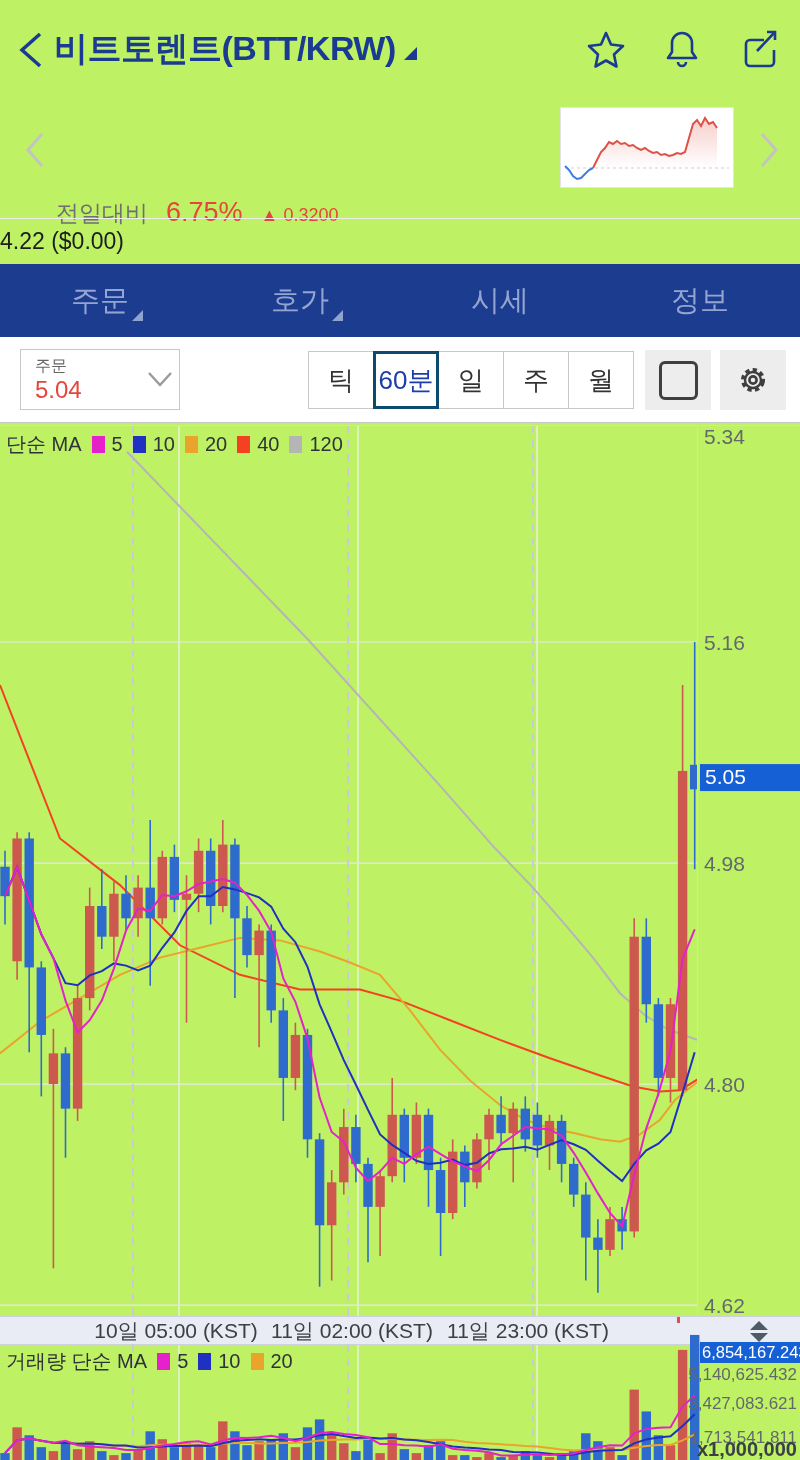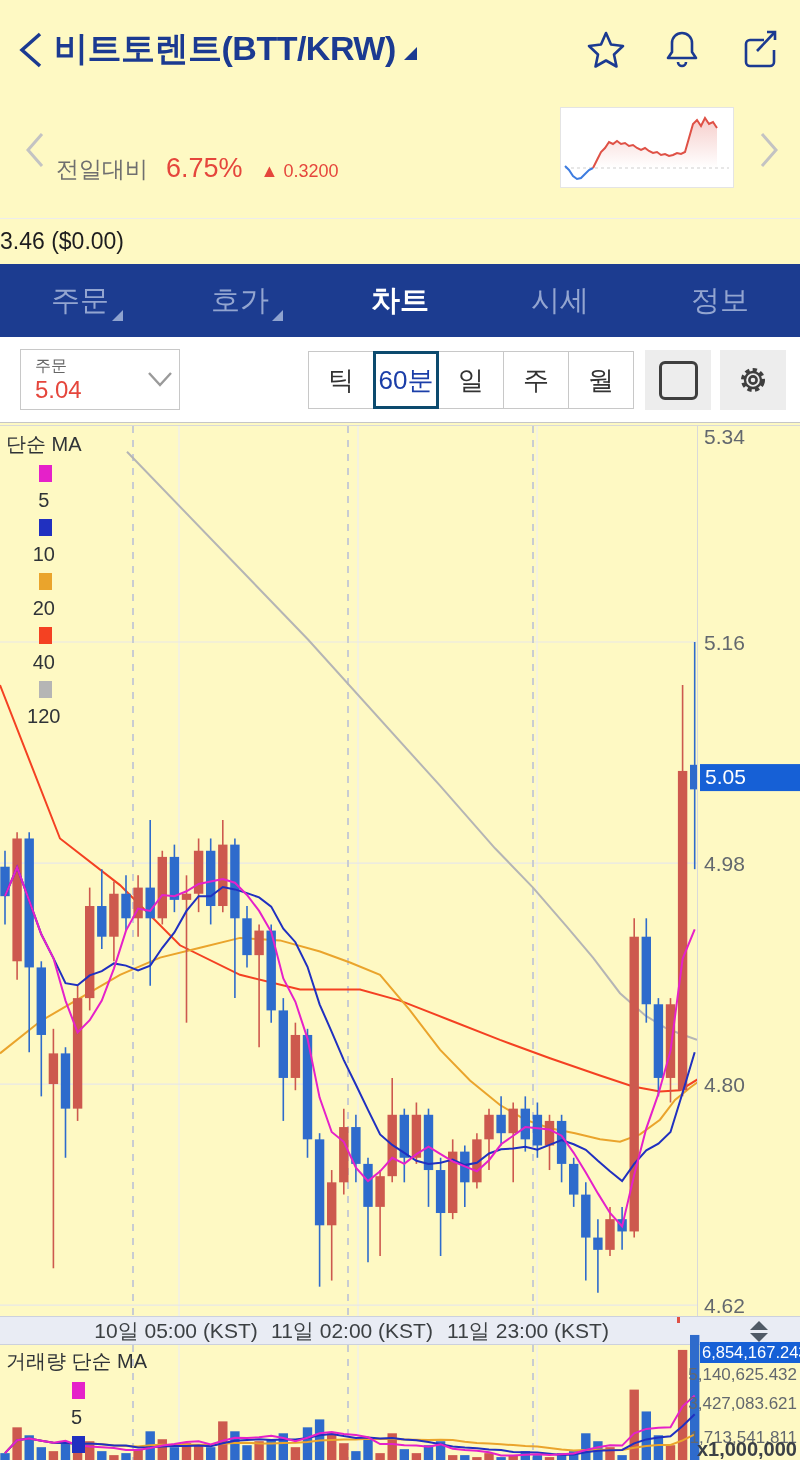--- a/index.html
+++ b/index.html
@@ -1,27 +1,27 @@
 <!DOCTYPE html>
 <html><head>
 <meta charset="utf-8">
 <style>
   html,body{margin:0;padding:0;background:#fff;}
-  #app{position:relative;width:800px;height:1460px;overflow:hidden;background:#fef9c3;
+  #app{position:relative;width:800px;height:1460px;overflow:hidden;background:#bef264;
        font-family:"Liberation Sans","DejaVu Sans",sans-serif;}
   .abs{position:absolute;}
   
   #title{left:54px;top:26px;font-size:34px;font-weight:600;color:#1b3a91;letter-spacing:-0.5px;}
   .title-tri{display:inline-block;width:0;height:0;border-left:13px solid transparent;
        border-bottom:13px solid #1b3a91;margin-left:8px;}
   
   #price-value{left:55px;top:96px;font-size:46px;color:#e5463c;}
   #change-row{left:56px;top:153px;font-size:23px;color:#6f6f6f;display:flex;align-items:baseline;gap:18px;}
   .red{color:#e5463c;}
-  #change-pct,#change-amt{font-size:27px;}
+  #change-pct,#change-amt{font-size:27px;margin-top:44px;}
   #mini-chart{left:560px;top:107px;width:172px;height:79px;border:1px solid #e4e4e4;background:#fff;}
   
   #exchange-bar{left:0;top:218px;width:800px;height:45px;border-top:1px solid #ededed;
        border-bottom:1px solid #dadada;display:flex;align-items:center;}
   #exchange-name{margin-left:30px;font-size:23px;font-weight:bold;color:#1d1d1f;width:220px;}
   #exchange-price{font-size:23px;color:#1d1d1f;}
   
   #tabbar{left:0;top:264px;width:800px;height:73px;background:#1c3c90;display:flex;}
   .tab{flex:1;display:flex;align-items:center;justify-content:center;font-size:29px;color:#93a5d0;position:relative;}
   .tab.active{color:#fff;font-weight:bold;}
@@ -32,21 +32,21 @@
   #order-dropdown{left:20px;top:349px;width:158px;height:59px;border:1px solid #c8c8c8;}
   #dd-label{left:14px;top:6px;font-size:16px;color:#666;}
   #dd-value{left:14px;top:26px;font-size:24px;color:#e5463c;}
   #dd-chevron{left:124px;top:18px;}
   .ibtn{top:351px;width:66px;height:58px;border:1px solid #c8c8c8;background:#fff;display:flex;
        align-items:center;justify-content:center;font-size:26px;color:#333;box-sizing:border-box;}
   .ibtn.active{border:3px solid #0c4a6e;color:#1b3ea8;z-index:2;}
   .gbtn{top:350px;width:66px;height:60px;background:#ededed;display:flex;align-items:center;justify-content:center;}
   .rect-icon{width:33px;height:33px;border:3px solid #3f3f3f;border-radius:6px;}
   
-  .legend{display:flex;align-items:center;gap:7px;font-size:20px;color:#2f3337;z-index:5;flex-direction:column;}
+  .legend{display:flex;align-items:center;gap:7px;font-size:20px;color:#2f3337;z-index:5;}
   #legend-main{left:6px;top:431px;}
   #legend-vol{left:6px;top:1348px;}
   .chip{display:inline-block;width:13px;height:17px;margin-left:3px;vertical-align:-2px;}
 </style>
 </head>
 <body>
 
 <div id="app">
 
   <svg class="abs" style="left:16px;top:30px" width="30" height="40">
@@ -89,34 +89,31 @@
         <polygon points="32,60 36,52 40,44 44,40 48,34 52,36 56,33 60,36 64,35 68,38 72,37 76,40 80,42 84,40 88,43 92,45 96,44 100,47 104,46 108,48 112,47 116,45 120,46 124,44 128,30 132,16 136,12 140,18 144,10 148,16 152,14 156,20 156,60 32,60" fill="url(#sg)"></polygon>
         <polyline points="4,58 8,62 12,68 16,71 20,70 24,66 28,62 32,60" fill="none" stroke="#3d7ce0" stroke-width="2"></polyline>
         <polyline points="32,60 36,52 40,44 44,40 48,34 52,36 56,33 60,36 64,35 68,38 72,37 76,40 80,42 84,40 88,43 92,45 96,44 100,47 104,46 108,48 112,47 116,45 120,46 124,44 128,30 132,16 136,12 140,18 144,10 148,16 152,14 156,20" fill="none" stroke="#df5146" stroke-width="2"></polyline>
       </svg>
   </div>
   <svg class="abs" style="left:756px;top:128px" width="26" height="44">
     <polyline points="6,6 20,22 6,38" fill="none" stroke="#c3c3c3" stroke-width="3"></polyline>
   </svg>
 
   <div class="abs" id="exchange-bar">
-    <span id="exchange-price">3.46 ($0.00)</span>
+    <span id="exchange-price">4.22 ($0.00)</span>
   </div>
 
   <div class="abs" id="tabbar">
     <div class="tab">
         <span>주문</span>
         <span class="tab-tri"></span>
       </div>
     <div class="tab">
         <span>호가</span>
         <span class="tab-tri"></span>
-      </div>
-    <div class="tab active">
-        <span>차트</span>
       </div>
     <div class="tab">
         <span>시세</span>
       </div>
     <div class="tab">
         <span>정보</span>
       </div>
   </div>
 
   <div class="abs" id="toolbar"></div>

